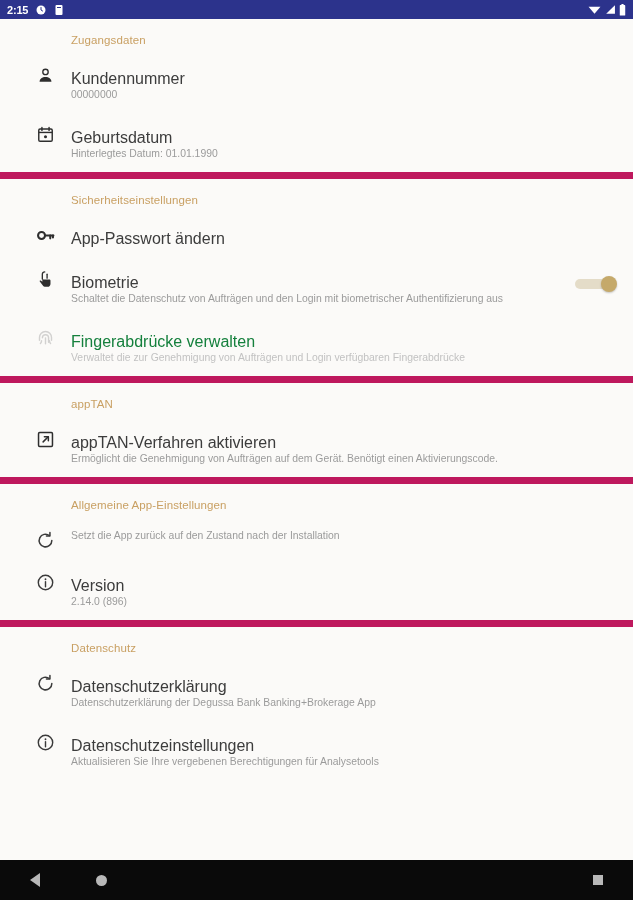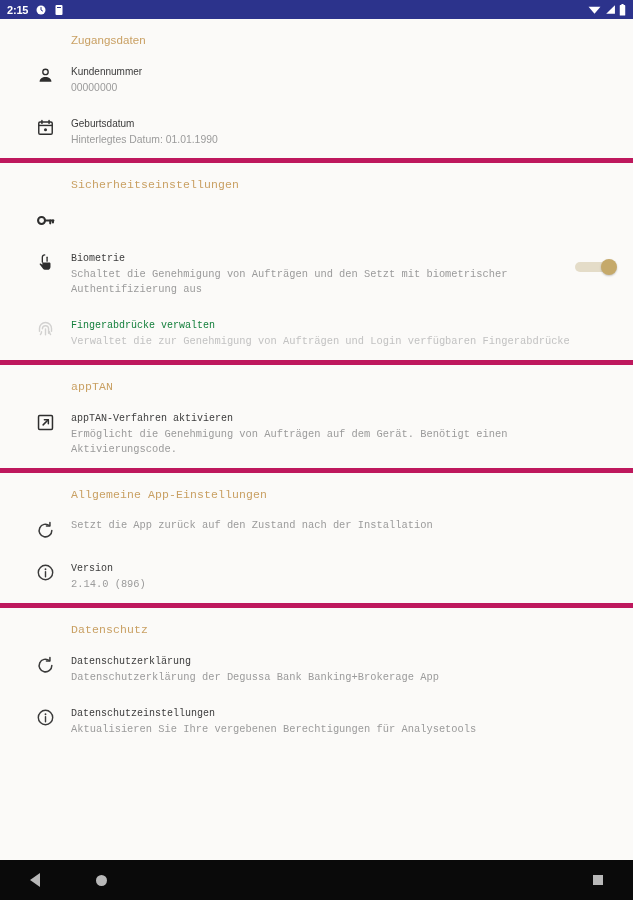--- a/index.html
+++ b/index.html
@@ -21,38 +21,38 @@
   .sb-left { display:flex; align-items:center; gap:7px; }
   .sb-right { margin-left:auto; display:flex; align-items:center; gap:3px; }
   .sb-ico { display:block; }
 
   
   .content {
     flex:1 1 auto; background:#fbfaf8; overflow:hidden;
     display:flex; flex-direction:column;
   }
   .section { background:#fbfaf8;padding-left:19px; }
-  .section + .section { border-top:5px solid #be185d;font-family:Liberation Mono, monospace; }
+  .section + .section { border-top:7px solid #be185d; }
 
   .sec-title {
     color:#c9a063; font-size:11.5px; padding:15px 0 8px 52px;
     letter-spacing:0.1px;
   }
 
   .row {
     display:flex; align-items:flex-start;
     padding:9px 16px 11px 0; min-height:40px; position:relative;
   }
   .row .gutter {
     flex:0 0 52px; display:flex; justify-content:center;
     padding-top:3px;
   }
   .row .body { flex:1 1 auto; padding-right:8px; }
   .row .title {
-    font-size:10px; color:#3c3c3c; line-height:17px;
+    font-size:16px; color:#3c3c3c; line-height:17px;margin-top:7px;
   }
   .row .sub {
     font-size:10.4px; color:#9b9b9b; line-height:15px; margin-top:0;
   }
   .row.disabled .title { color:#15803d; }
   .row.disabled .sub { color:#c2c2c2; }
   .row .trail { flex:0 0 auto; display:flex; align-items:center; padding-top:9px; }
 
   .icon { width:19px; height:19px; display:block; }
   .icon.dim { opacity:0.28; }
@@ -146,32 +146,35 @@
         <div class="section">
           <div class="sec-title">Sicherheitseinstellungen</div>
           <div class="row">
             <div class="gutter">
               <svg class="icon" viewBox="0 0 24 24">
                 <circle cx="7" cy="12" r="4.4" fill="none" stroke="#2e2e2e" stroke-width="2.6"></circle>
                 <path d="M11.4 12H22" stroke="#2e2e2e" stroke-width="2.6" stroke-linecap="round"></path>
                 <path d="M18 12v3.6M21.4 12v2.6" stroke="#2e2e2e" stroke-width="2.6" stroke-linecap="round"></path>
               </svg>
             </div>
+            <div class="body">
+              <div class="title">App-Passwort ändern</div>
+            </div>
           </div>
           <div class="row">
             <div class="gutter">
               <svg class="icon" viewBox="0 0 24 24">
                 <path d="M11 2.4c-1.7 0-3 1.3-3 2.9v6.2" fill="none" stroke="#2e2e2e" stroke-width="1.7" stroke-linecap="round"></path>
                 <path d="M14 5.3v5" fill="none" stroke="#2e2e2e" stroke-width="1.7" stroke-linecap="round"></path>
                 <path d="M8 11.5v3.2l-2-1.4c-.8-.5-1.8.5-1.2 1.3l4.3 5.6c.5.6 1.2 1 2 1h3.6c2 0 3.6-1.6 3.6-3.6v-4.2c0-.8-.7-1.4-1.4-1.4h-7.3z" fill="#2e2e2e"></path>
               </svg>
             </div>
             <div class="body">
               <div class="title">Biometrie</div>
-              <div class="sub">Schaltet die Genehmigung von Aufträgen und den Setzt mit biometrischer Authentifizierung aus</div>
+              <div class="sub">Schaltet die Datenschutz von Aufträgen und den Login mit biometrischer Authentifizierung aus</div>
             </div>
             <div class="trail">
               <div class="toggle">
                 <div class="track"></div>
                 <div class="thumb"></div>
               </div>
             </div>
           </div>
           <div class="row disabled">
             <div class="gutter">

